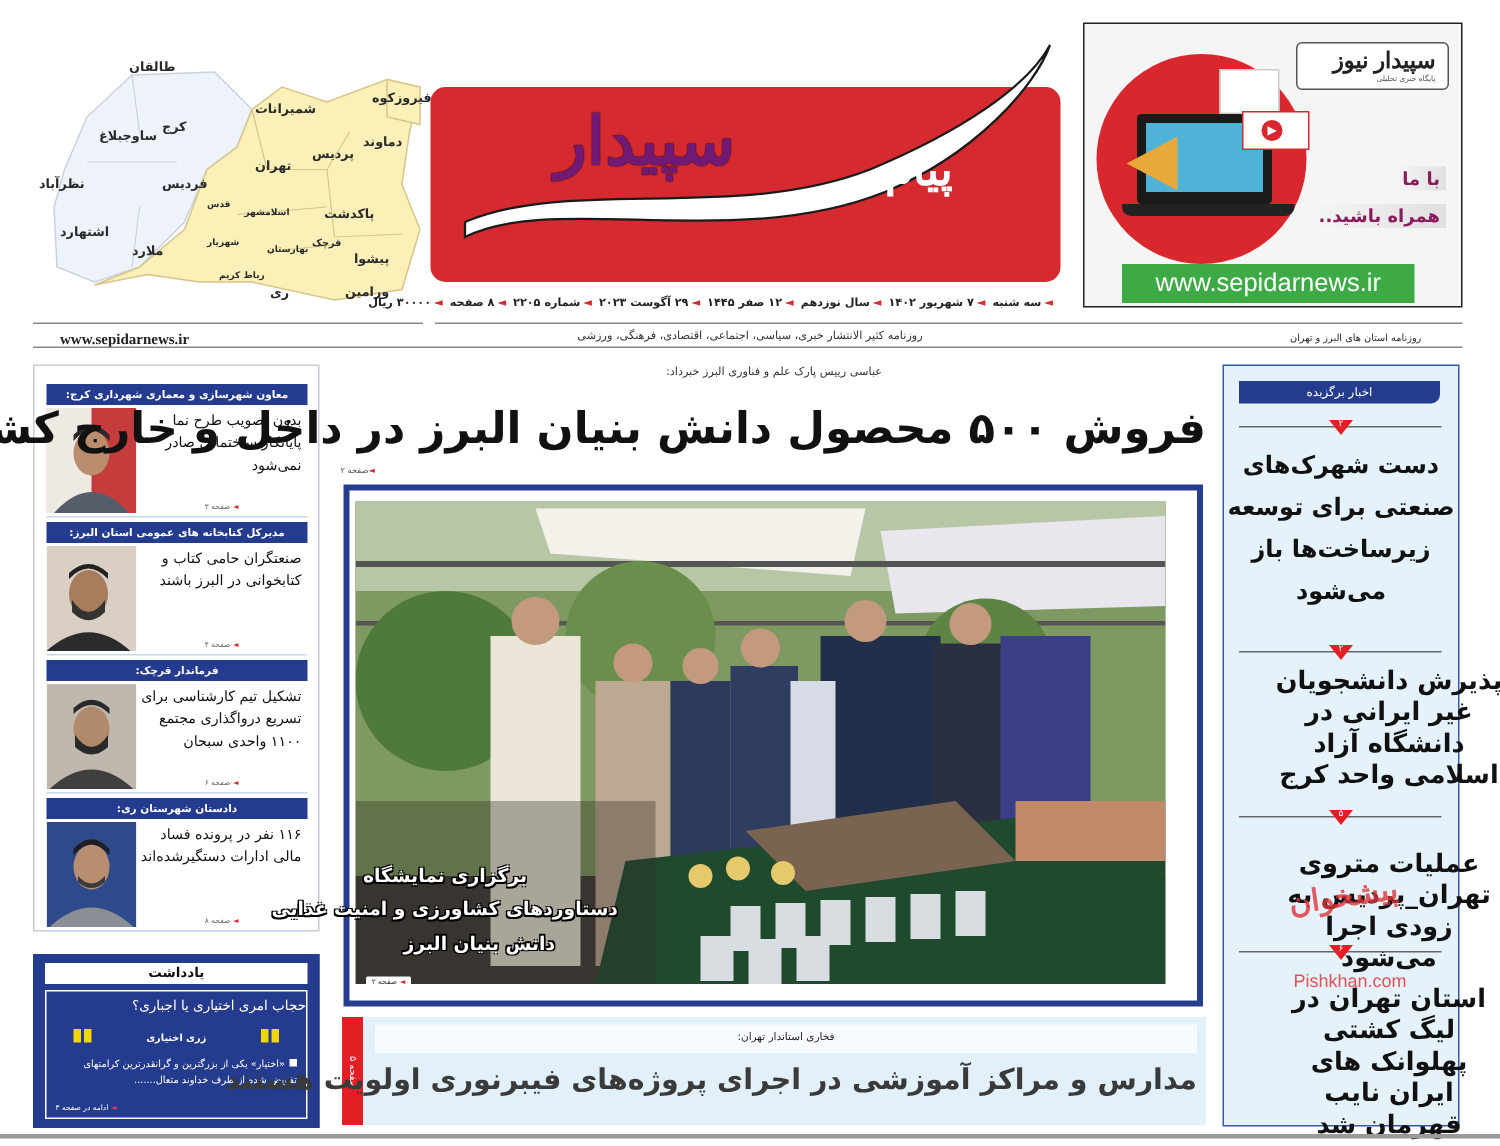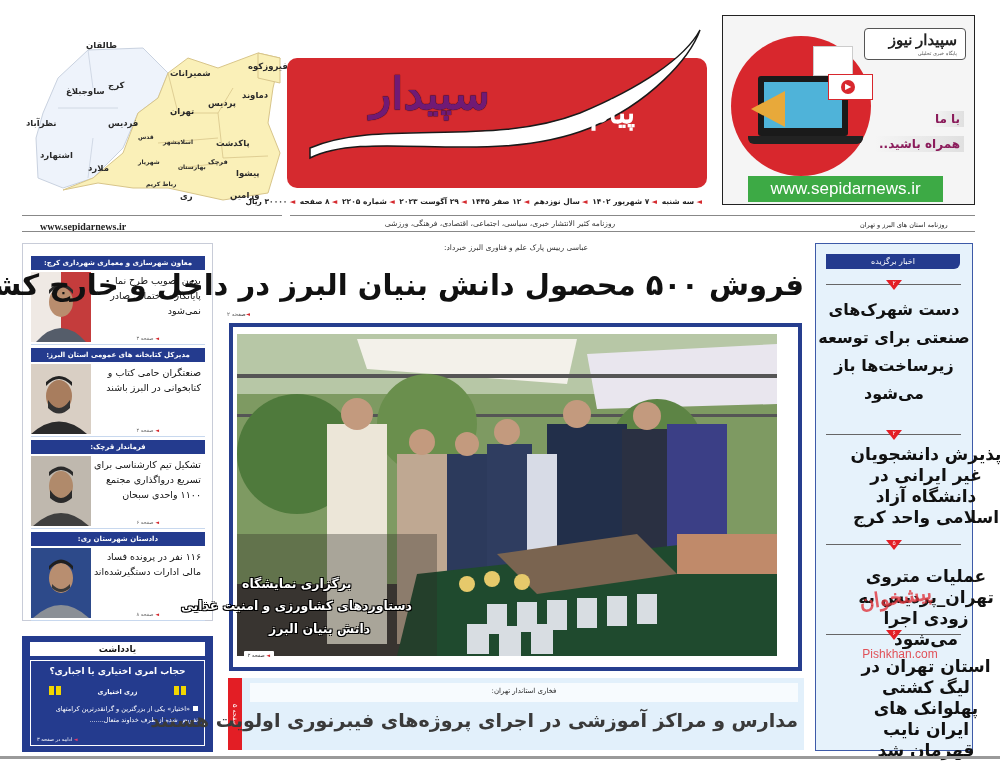--- a/index.html
+++ b/index.html
@@ -46,21 +46,21 @@
   .lbox-head { height: 14px; background: #243b8e; color: #fff; font-size: 7px; font-weight: bold; text-align: center; line-height: 14px; direction: rtl; }
   .lbox-body { position: relative; height: 75px; border-bottom: 1px solid #c8d8ee; }
   .lbox-photo { position: absolute; left: 0; top: 2px; width: 60px; height: 70px; overflow: hidden; }
   .lbox-text { position: absolute; right: 4px; top: 3px; width: 108px; font-size: 9.5px; line-height: 15px; color: #111; direction: rtl; text-align: right; }
   .lbox-page { position: absolute; right: 46px; bottom: 3px; font-size: 5px; color: #666; direction: rtl; }
   .lbox-page .arrow { color: #d52a2f; }
 
   .note { position: absolute; left: 22px; top: 636px; width: 191px; height: 116px; background: #243b8e; border: 2px solid #243b8e; }
   .note-head { position: absolute; left: 6px; top: 4px; width: 175px; height: 14px; background: #fff; color: #111; font-size: 9px; font-weight: bold; text-align: center; line-height: 14px; direction: rtl; }
   .note-inner { position: absolute; left: 6px; top: 22px; width: 175px; height: 86px; border: 1px solid #ffffff; }
-  .note-title { position: absolute; left: 0; top: 5px; width: 100%; text-align: center; color: #fff; font-size: 9px; font-weight: bold; direction: rtl; }
+  .note-title { position: absolute; left: 0; top: 5px; width: 100%; color: #fff; font-size: 9px; font-weight: normal; direction: rtl; }
   .note-author { position: absolute; left: 0; top: 27px; width: 100%; text-align: center; color: #fff; font-size: 6.5px; font-weight: bold; direction: rtl; }
   .note-quote { position: absolute; top: 25px; width: 12px; height: 9px; display: flex; gap: 2px; }
   .note-quote span { display: block; width: 5px; height: 9px; background: #f2d600; }
   .note-body { position: absolute; right: 6px; top: 43px; width: 160px; color: #fff; font-size: 6.5px; line-height: 11px; direction: rtl; text-align: right; }
   .note-bullet { display: inline-block; width: 5px; height: 5px; background: #fff; margin-left: 3px; }
   .note-more { position: absolute; left: 6px; bottom: 3px; color: #fff; font-size: 5px; direction: rtl; }
   .note-more .arrow { color: #e8396a; }
 
   
   .kicker { position: absolute; left: 230px; top: 243px; width: 572px; text-align: center; font-size: 7.5px; color: #333; direction: rtl; }

